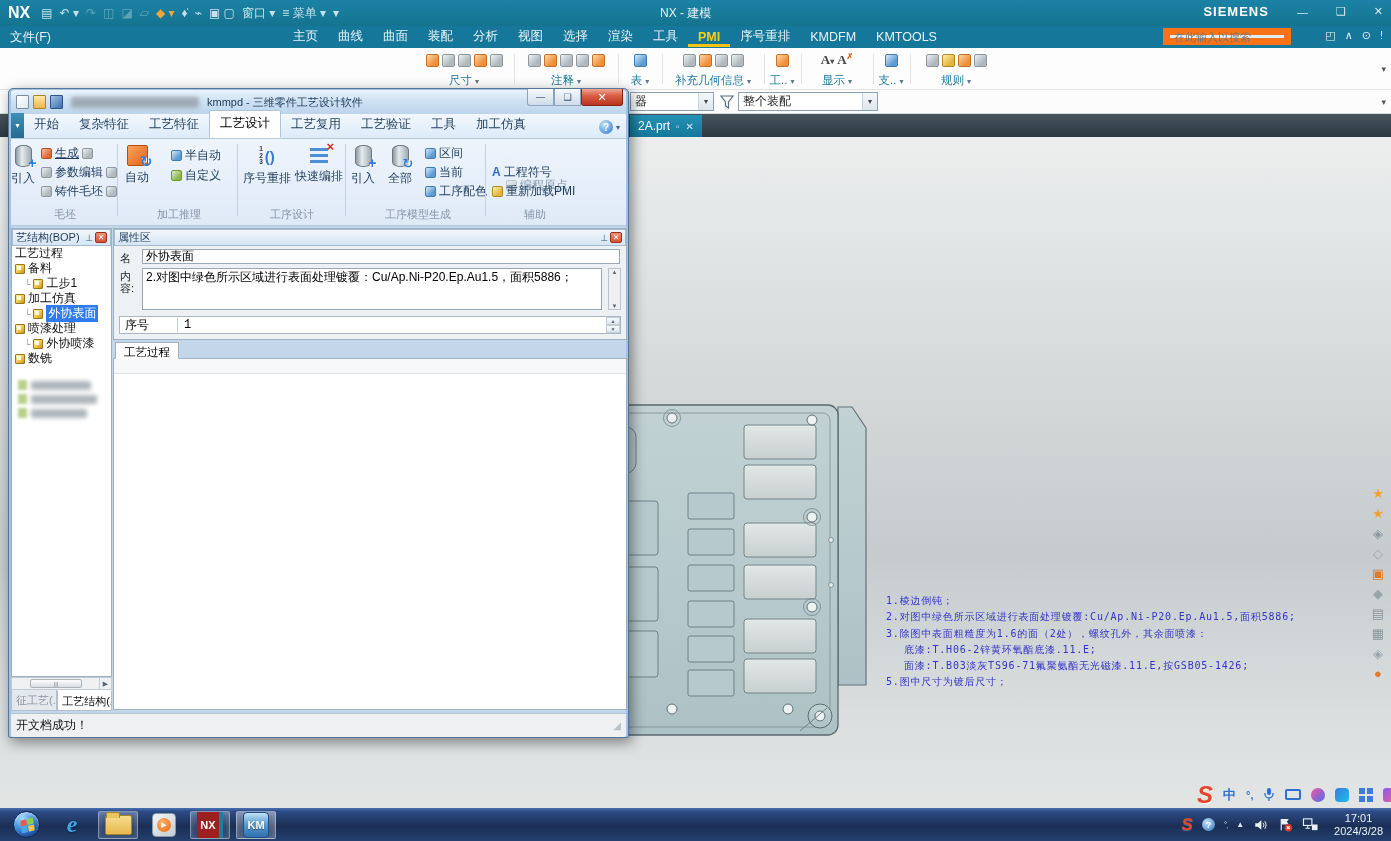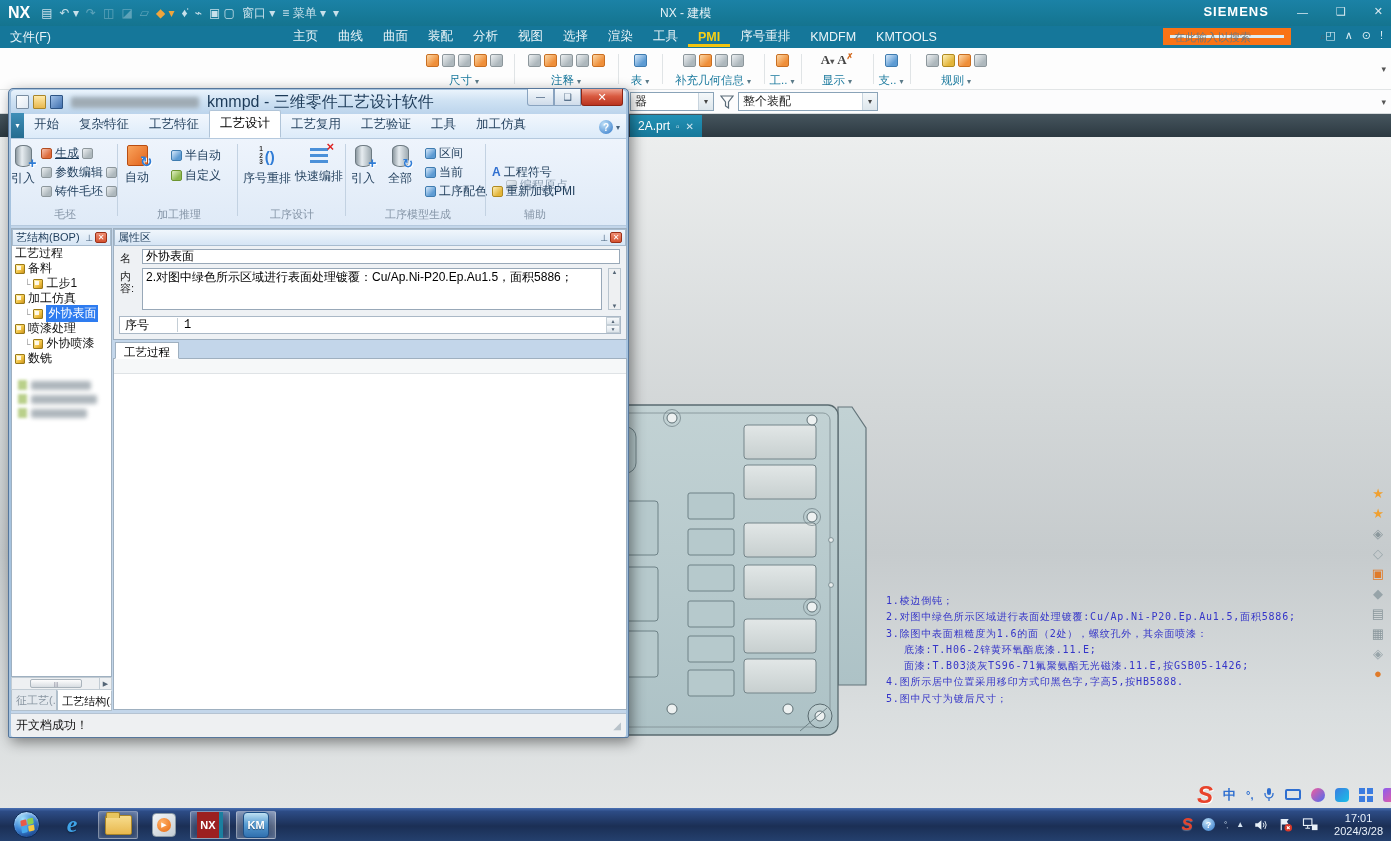--- a/index.html
+++ b/index.html
@@ -61,21 +61,21 @@
   .right-tools{position:absolute;left:1368px;top:350px;width:20px;display:flex;flex-direction:column;gap:7px;align-items:center;}
   .rt{font-size:13px;line-height:13px;}
 
   
   .km-win{left:8px;top:88px;width:621px;height:650px;z-index:10;background:#c3d6ea;border:1px solid #56779c;border-radius:5px 5px 2px 2px;box-shadow:0 0 0 2px rgba(160,190,220,.85) inset,3px 4px 14px rgba(0,0,0,.45);}
   .km-titlebar{position:absolute;left:2px;top:1px;width:615px;height:24px;background:linear-gradient(180deg,#eaf3fc,#cfe2f3 45%,#bcd4ec);border-radius:4px 4px 0 0;display:flex;align-items:center;padding-left:5px;gap:4px;}
   .doc-ic{width:13px;height:14px;border:1px solid #7a8ea2;background:linear-gradient(135deg,#fff,#dfe9f2);border-radius:1px;}
   .doc-ic.open{background:linear-gradient(180deg,#ffe9a8,#e8b84e);border-color:#a8852a;}
   .doc-ic.save{background:linear-gradient(135deg,#9fc0e8,#3f6fae);border-color:#2d5485;}
   .redact-title{width:128px;height:11px;background:#9fabb4;filter:blur(2px);border-radius:2px;margin:0 4px;}
-  .km-title{font-size:16px;color:#1c3a58;}
+  .km-title{font-size:11px;color:#1c3a58;}
   .km-btns{position:absolute;right:5px;top:0;display:flex;}
   .kb{height:17px;border:1px solid #8aa4c0;border-top:none;display:flex;align-items:center;justify-content:center;font-size:9px;color:#33506e;background:linear-gradient(180deg,#f6fafd,#cfdcea);}
   .kb.min,.kb.max{width:27px;}
   .kb.min{border-radius:0 0 0 3px;}
   .kb.close{width:42px;background:linear-gradient(180deg,#f0a492,#d95b41 45%,#b93420);color:#fff;font-weight:bold;border-color:#8c2414;border-radius:0 0 3px 3px;font-size:11px;}
   .km-tabrow{position:absolute;left:2px;top:25px;width:615px;height:25px;background:linear-gradient(180deg,#f2f7fd,#dcebf9);border-bottom:1px solid #b5c9de;display:flex;align-items:flex-end;}
   .km-dd{width:13px;height:25px;background:linear-gradient(180deg,#3f8fb8,#246c90);color:#fff;font-size:8px;display:flex;align-items:center;justify-content:center;}
   .km-tab{padding:4px 10px 5px;font-size:12.5px;color:#1e3c5a;cursor:default;}
   .km-tab.active{background:#fff;border:1px solid #b0c4d8;border-bottom:1px solid #fff;border-radius:2px 2px 0 0;color:#000;}
   .km-help{margin-left:auto;margin-right:6px;display:flex;align-items:center;gap:3px;padding-bottom:4px;}
@@ -361,21 +361,20 @@
     <circle cx="831" cy="448" r="2.4" fill="#e8eded" stroke="#6e8287" stroke-width="0.8"></circle>
     <path d="M800 594 L827 571" stroke="#6e8287" stroke-width="1" fill="none"></path>
   </svg>
 
   <div class="technotes">
     <div>1.棱边倒钝；</div>
     <div>2.对图中绿色所示区域进行表面处理镀覆:Cu/Ap.Ni-P20.Ep.Au1.5,面积5886;</div>
     <div>3.除图中表面粗糙度为1.6的面（2处），螺纹孔外，其余面喷漆：</div>
     <div class="ind">底漆:T.H06-2锌黄环氧酯底漆.11.E;</div>
     <div class="ind">面漆:T.B03淡灰TS96-71氟聚氨酯无光磁漆.11.E,按GSB05-1426;</div>
-    <div>4.图所示居中位置采用移印方式印黑色字,字高5,按HB5888.</div>
     <div>5.图中尺寸为镀后尺寸；</div>
   </div>
 
   <div class="right-tools">
     <span class="rt" style="color:#f0a030;">★</span>
     <span class="rt" style="color:#f0a030;">★</span>
     <span class="rt" style="color:#8a979c;">◈</span>
     <span class="rt" style="color:#97a4a9;">◇</span>
     <span class="rt" style="color:#e07b2a;">▣</span>
     <span class="rt" style="color:#97a4a9;">◆</span>

